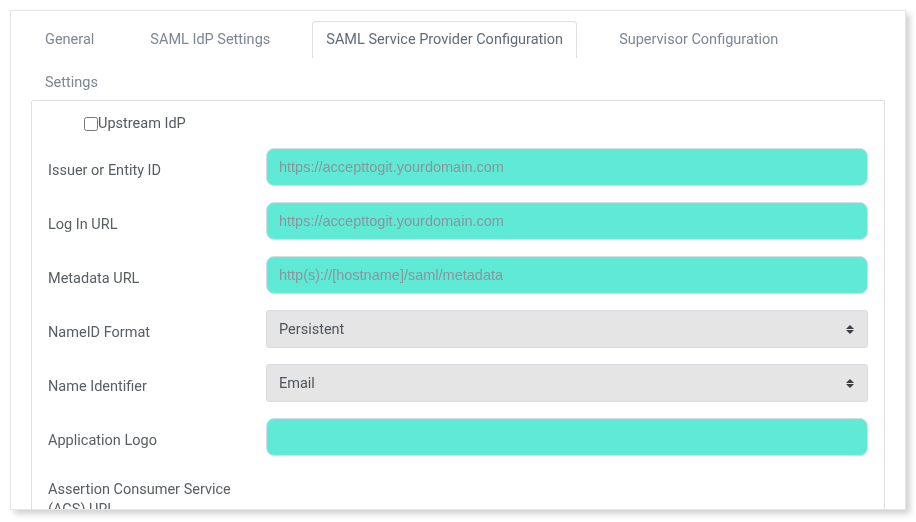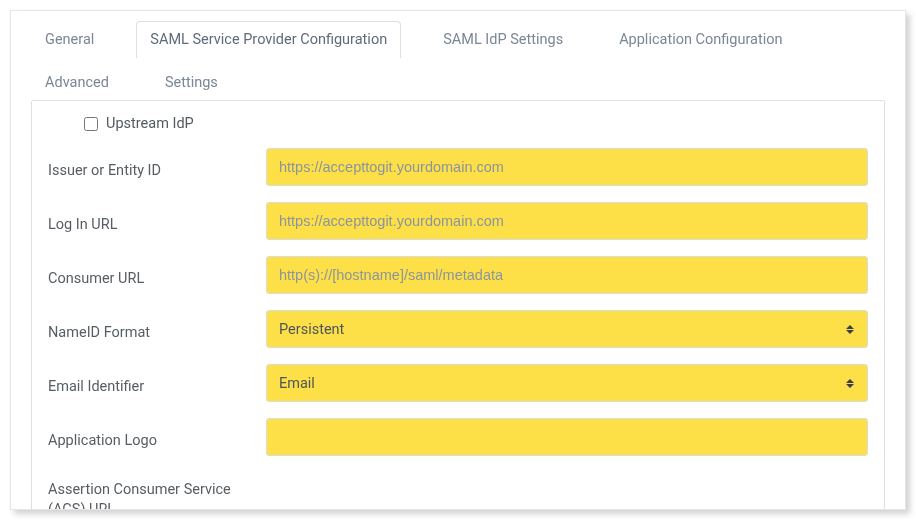--- a/index.html
+++ b/index.html
@@ -57,21 +57,20 @@
   }
   .panel {
     border: 1px solid #dcdfe3;
     border-radius: 2px;
     margin-top: -1px;
     padding: 14px 16px 8px 16px;
   }
   .checkbox-row {
     display: flex;
     align-items: center;
-    gap: 8px;
     margin-bottom: 16px;
     padding-left: 36px;
   }
   .checkbox-row input[type="checkbox"]{
     width: 14px; height: 14px;
     margin: 0;
     cursor: pointer;
   }
   .checkbox-row label {
     font-size: 14.5px;
@@ -91,36 +90,36 @@
     line-height: 1.35;
   }
   .field-control {
     flex: 1 1 auto;
     position: relative;
   }
   .text-input {
     width: 100%;
     height: 38px;
     border: 1px solid #d9dde1;
-    border-radius: 3px;
-    background: #fde047;
+    border-radius: 8px;
+    background: #5eead4;
     padding: 0 12px;
     font-size: 14.5px;
     color: #4f555c;
     outline: none;
   }
   .text-input::placeholder {
     color: #8c949e;
   }
   .select-box {
     width: 100%;
     height: 38px;
     border: 1px solid #d9dde1;
     border-radius: 3px;
-    background: #fde047;
+    background: #e5e5e5;
     padding: 0 36px 0 12px;
     font-size: 14.5px;
     color: #4f555c;
     display: flex;
     align-items: center;
     cursor: pointer;
     position: relative;
   }
   .select-caret {
     position: absolute;
@@ -143,24 +142,23 @@
   .caret-down { border-top: 4px solid #3b3f45; }
 </style>
 </head>
 <body>
 
 <div class="outer">
   <div class="card">
 
     <div class="tab-bar">
       <div class="tab">General</div>
+      <div class="tab">SAML IdP Settings</div>
       <div class="tab active">SAML Service Provider Configuration</div>
-      <div class="tab">SAML IdP Settings</div>
-      <div class="tab">Application Configuration</div>
-      <div class="tab">Advanced</div>
+      <div class="tab">Supervisor Configuration</div>
       <div class="tab">Settings</div>
     </div>
 
     <div class="content-wrap">
       <div class="panel">
 
         <div class="checkbox-row">
           <input type="checkbox" id="upstream" style="">
           <label for="upstream">Upstream IdP</label>
         </div>
@@ -173,41 +171,41 @@
         </div>
 
         <div class="field-row">
           <div class="field-label">Log In URL</div>
           <div class="field-control">
             <input class="text-input" type="text" placeholder="https://accepttogit.yourdomain.com" style="">
           </div>
         </div>
 
         <div class="field-row">
-          <div class="field-label">Consumer URL</div>
+          <div class="field-label">Metadata URL</div>
           <div class="field-control">
             <input class="text-input" type="text" placeholder="http(s)://[hostname]/saml/metadata" style="">
           </div>
         </div>
 
         <div class="field-row">
           <div class="field-label">NameID Format</div>
           <div class="field-control">
             <div class="select-box">
               <span>Persistent</span>
               <span class="select-caret">
                 <span class="caret-up"></span>
                 <span class="caret-down"></span>
               </span>
             </div>
           </div>
         </div>
 
         <div class="field-row">
-          <div class="field-label">Email Identifier</div>
+          <div class="field-label">Name Identifier</div>
           <div class="field-control">
             <div class="select-box">
               <span>Email</span>
               <span class="select-caret">
                 <span class="caret-up"></span>
                 <span class="caret-down"></span>
               </span>
             </div>
           </div>
         </div>

